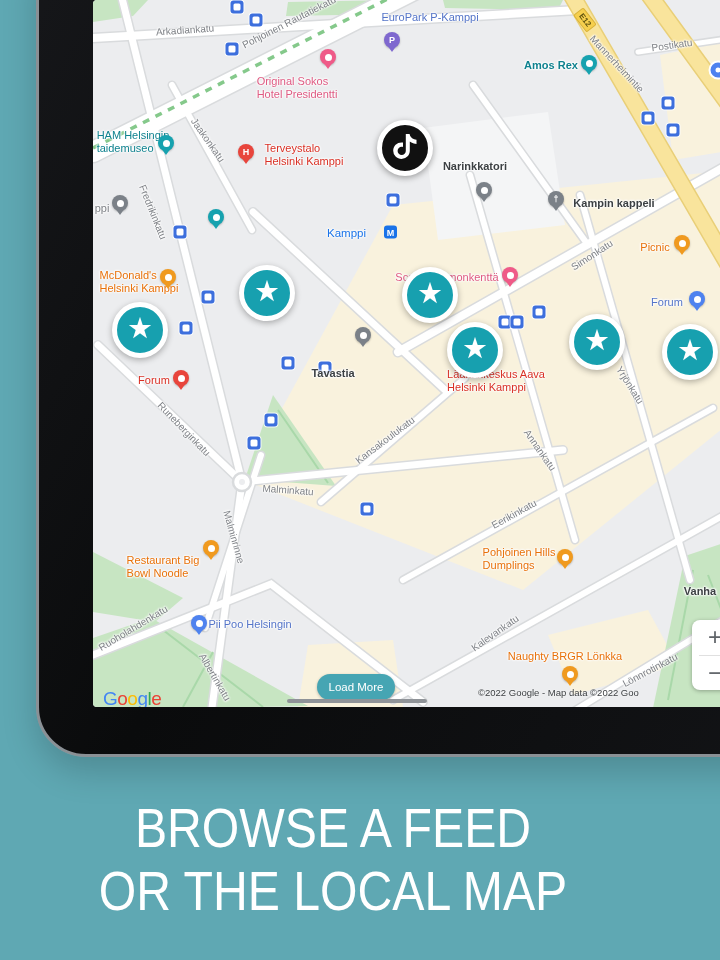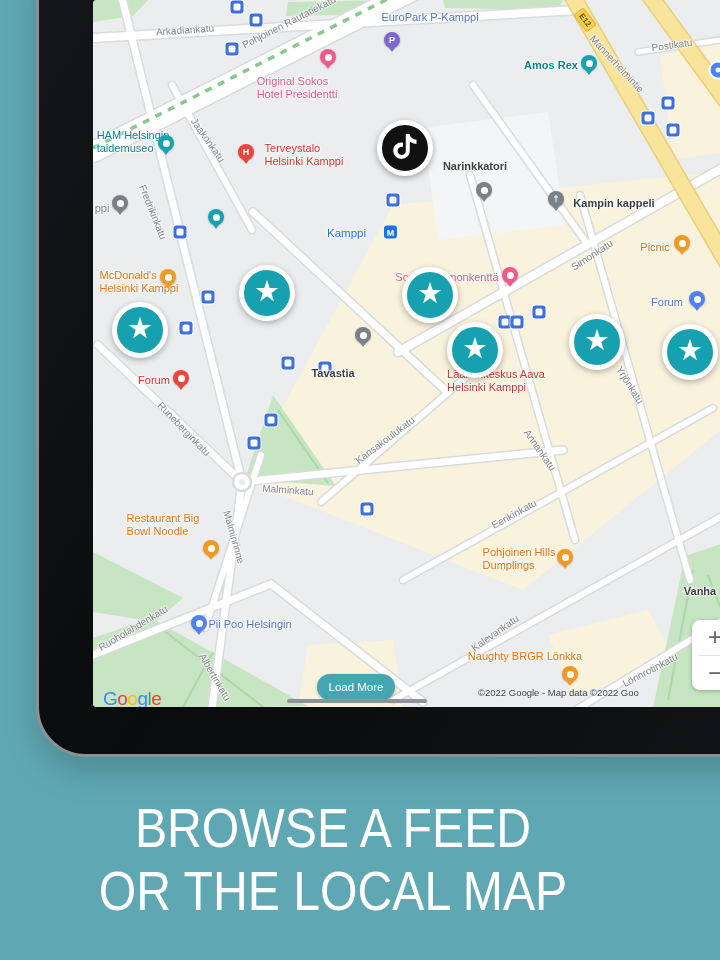--- a/index.html
+++ b/index.html
@@ -275,32 +275,32 @@
         <div class="poi-label c-dark" style="left: 240px; top: 334px; margin-top: 39px;">
           <div>Tavastia</div>
         </div>
         <div class="poi-label c-red" style="left: 61px; top: 380px;">
           <div>Forum</div>
         </div>
         <div class="poi-label c-red" style="left: 403px; top: 381px;">
           <div>Lääkärikeskus Aava</div>
           <div>Helsinki Kamppi</div>
         </div>
-        <div class="poi-label c-orange" style="left: 70px; top: 525px;">
+        <div class="poi-label c-orange" style="left: 70px; top: 567px;">
           <div>Restaurant Big</div>
           <div>Bowl Noodle</div>
         </div>
         <div class="poi-label c-orange" style="left: 426px; top: 559px;">
           <div>Pohjoinen Hills</div>
           <div>Dumplings</div>
         </div>
         <div class="poi-label c-blue" style="left: 157px; top: 624px;">
           <div>Pii Poo Helsingin</div>
         </div>
-        <div class="poi-label c-orange" style="left: 432px; top: 656px;">
+        <div class="poi-label c-orange" style="left: 472px; top: 656px;">
           <div>Naughty BRGR Lönkka</div>
         </div>
         <div class="poi-label c-dark" style="left: 607px; top: 591px;">
           <div>Vanha</div>
         </div>
         <div class="pin m-parking" style="left: 299px; top: 40px;">
           <span class="lt">P</span>
         </div>
         <div class="pin m-hotel" style="left: 235px; top: 57px;">
           <span class="dot"></span>

